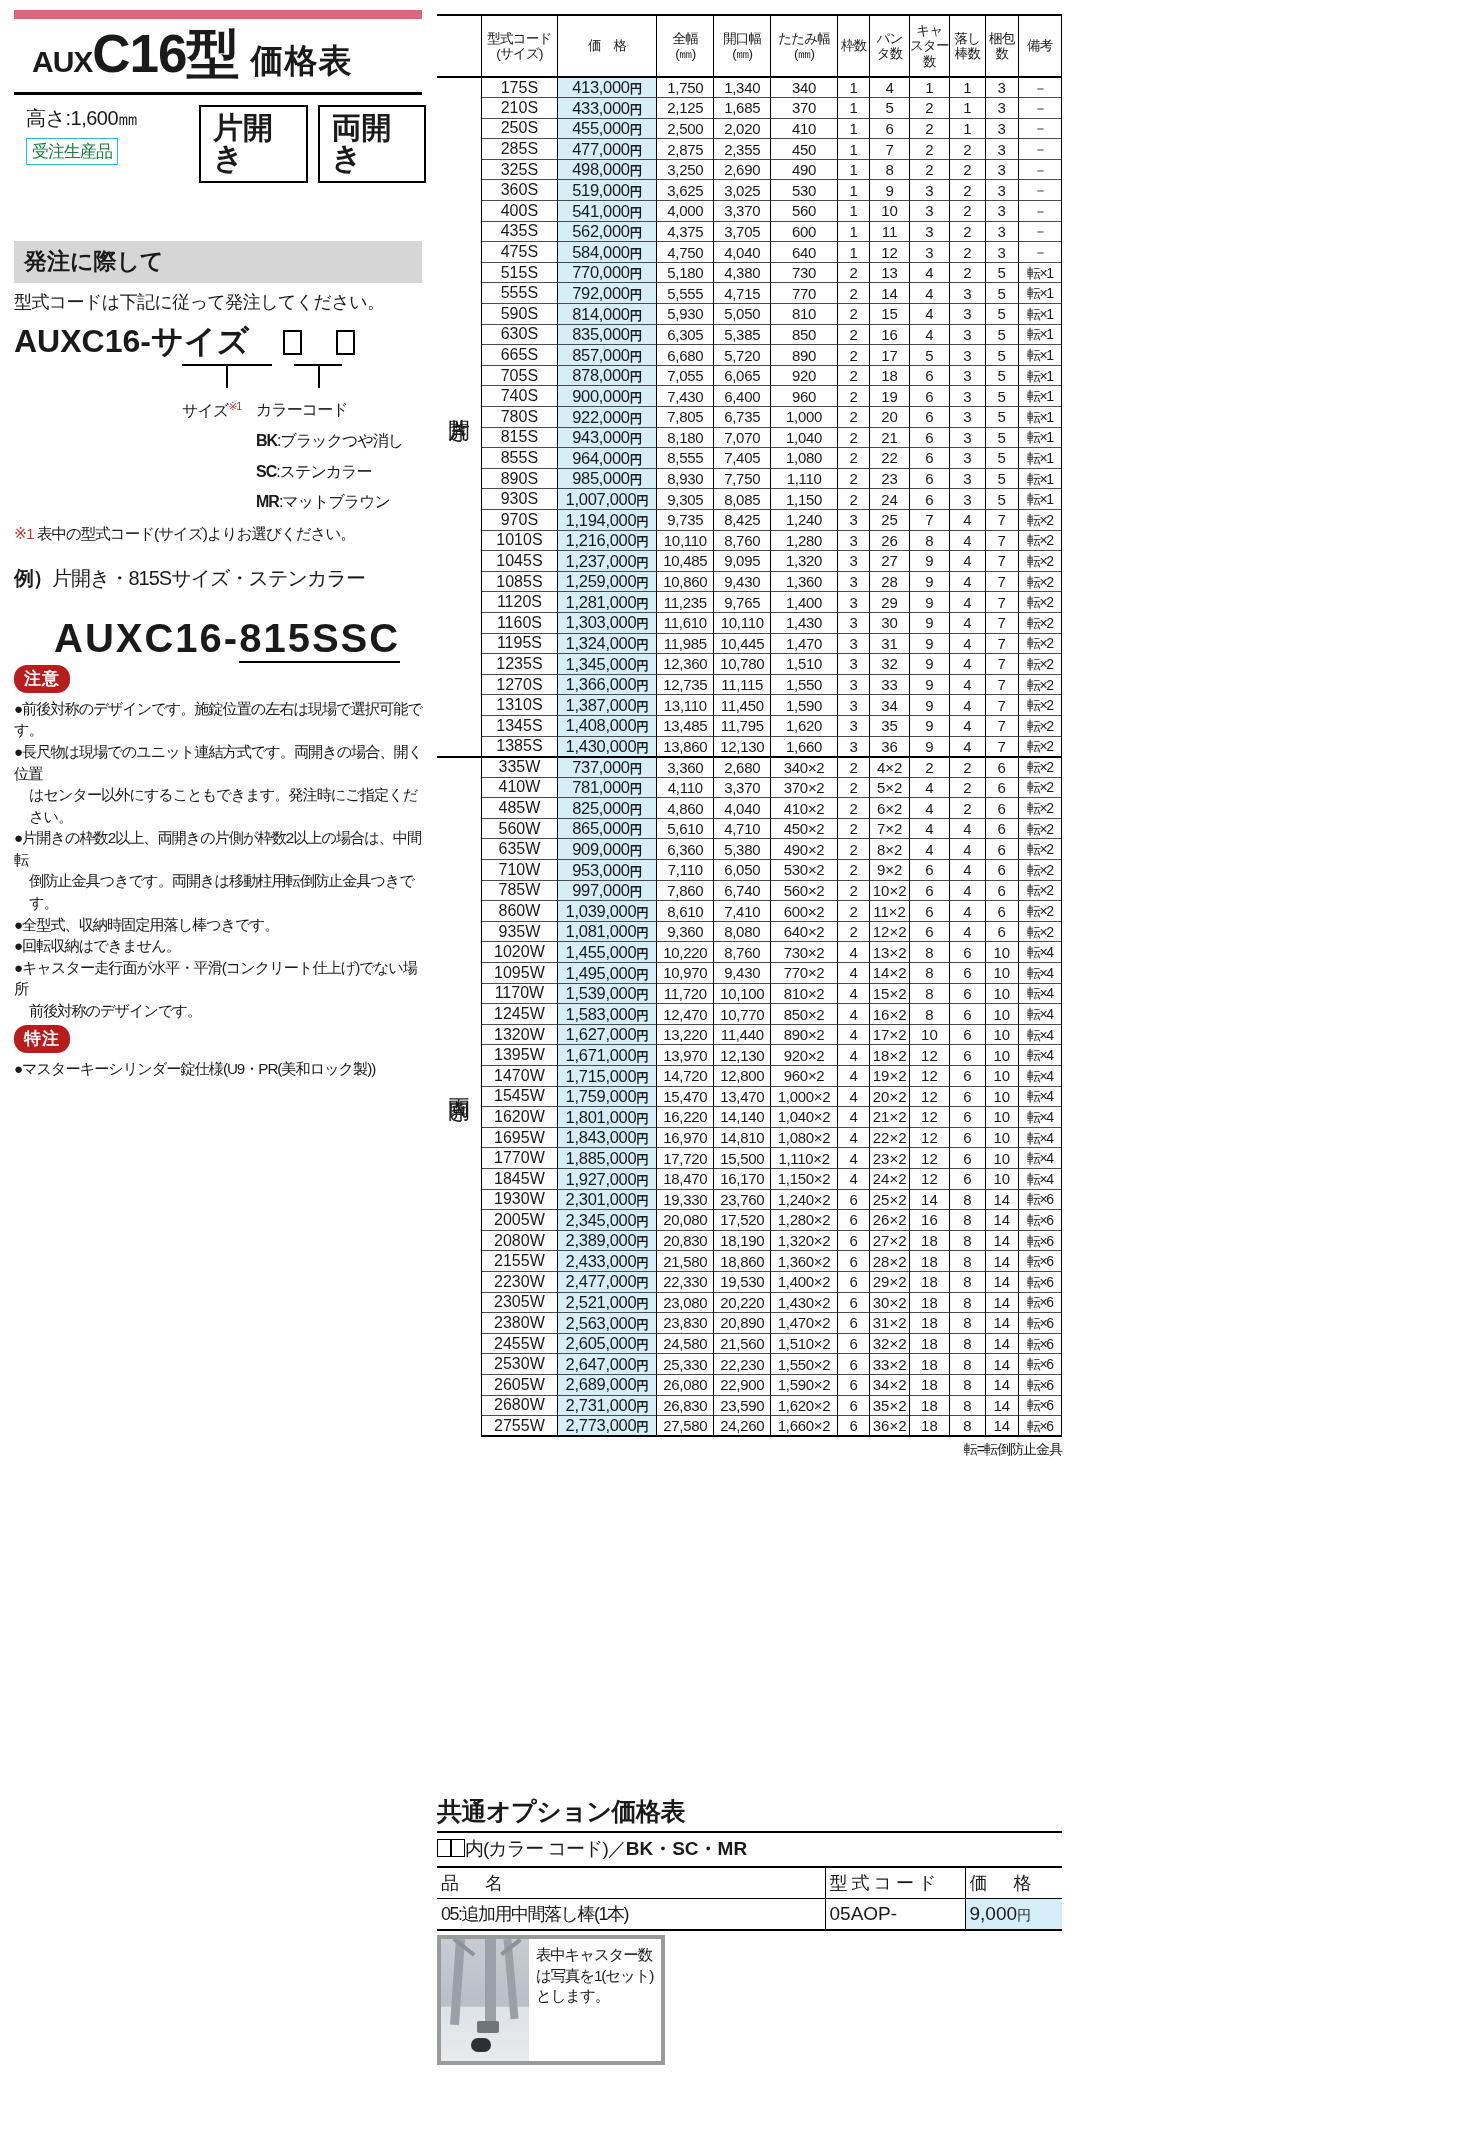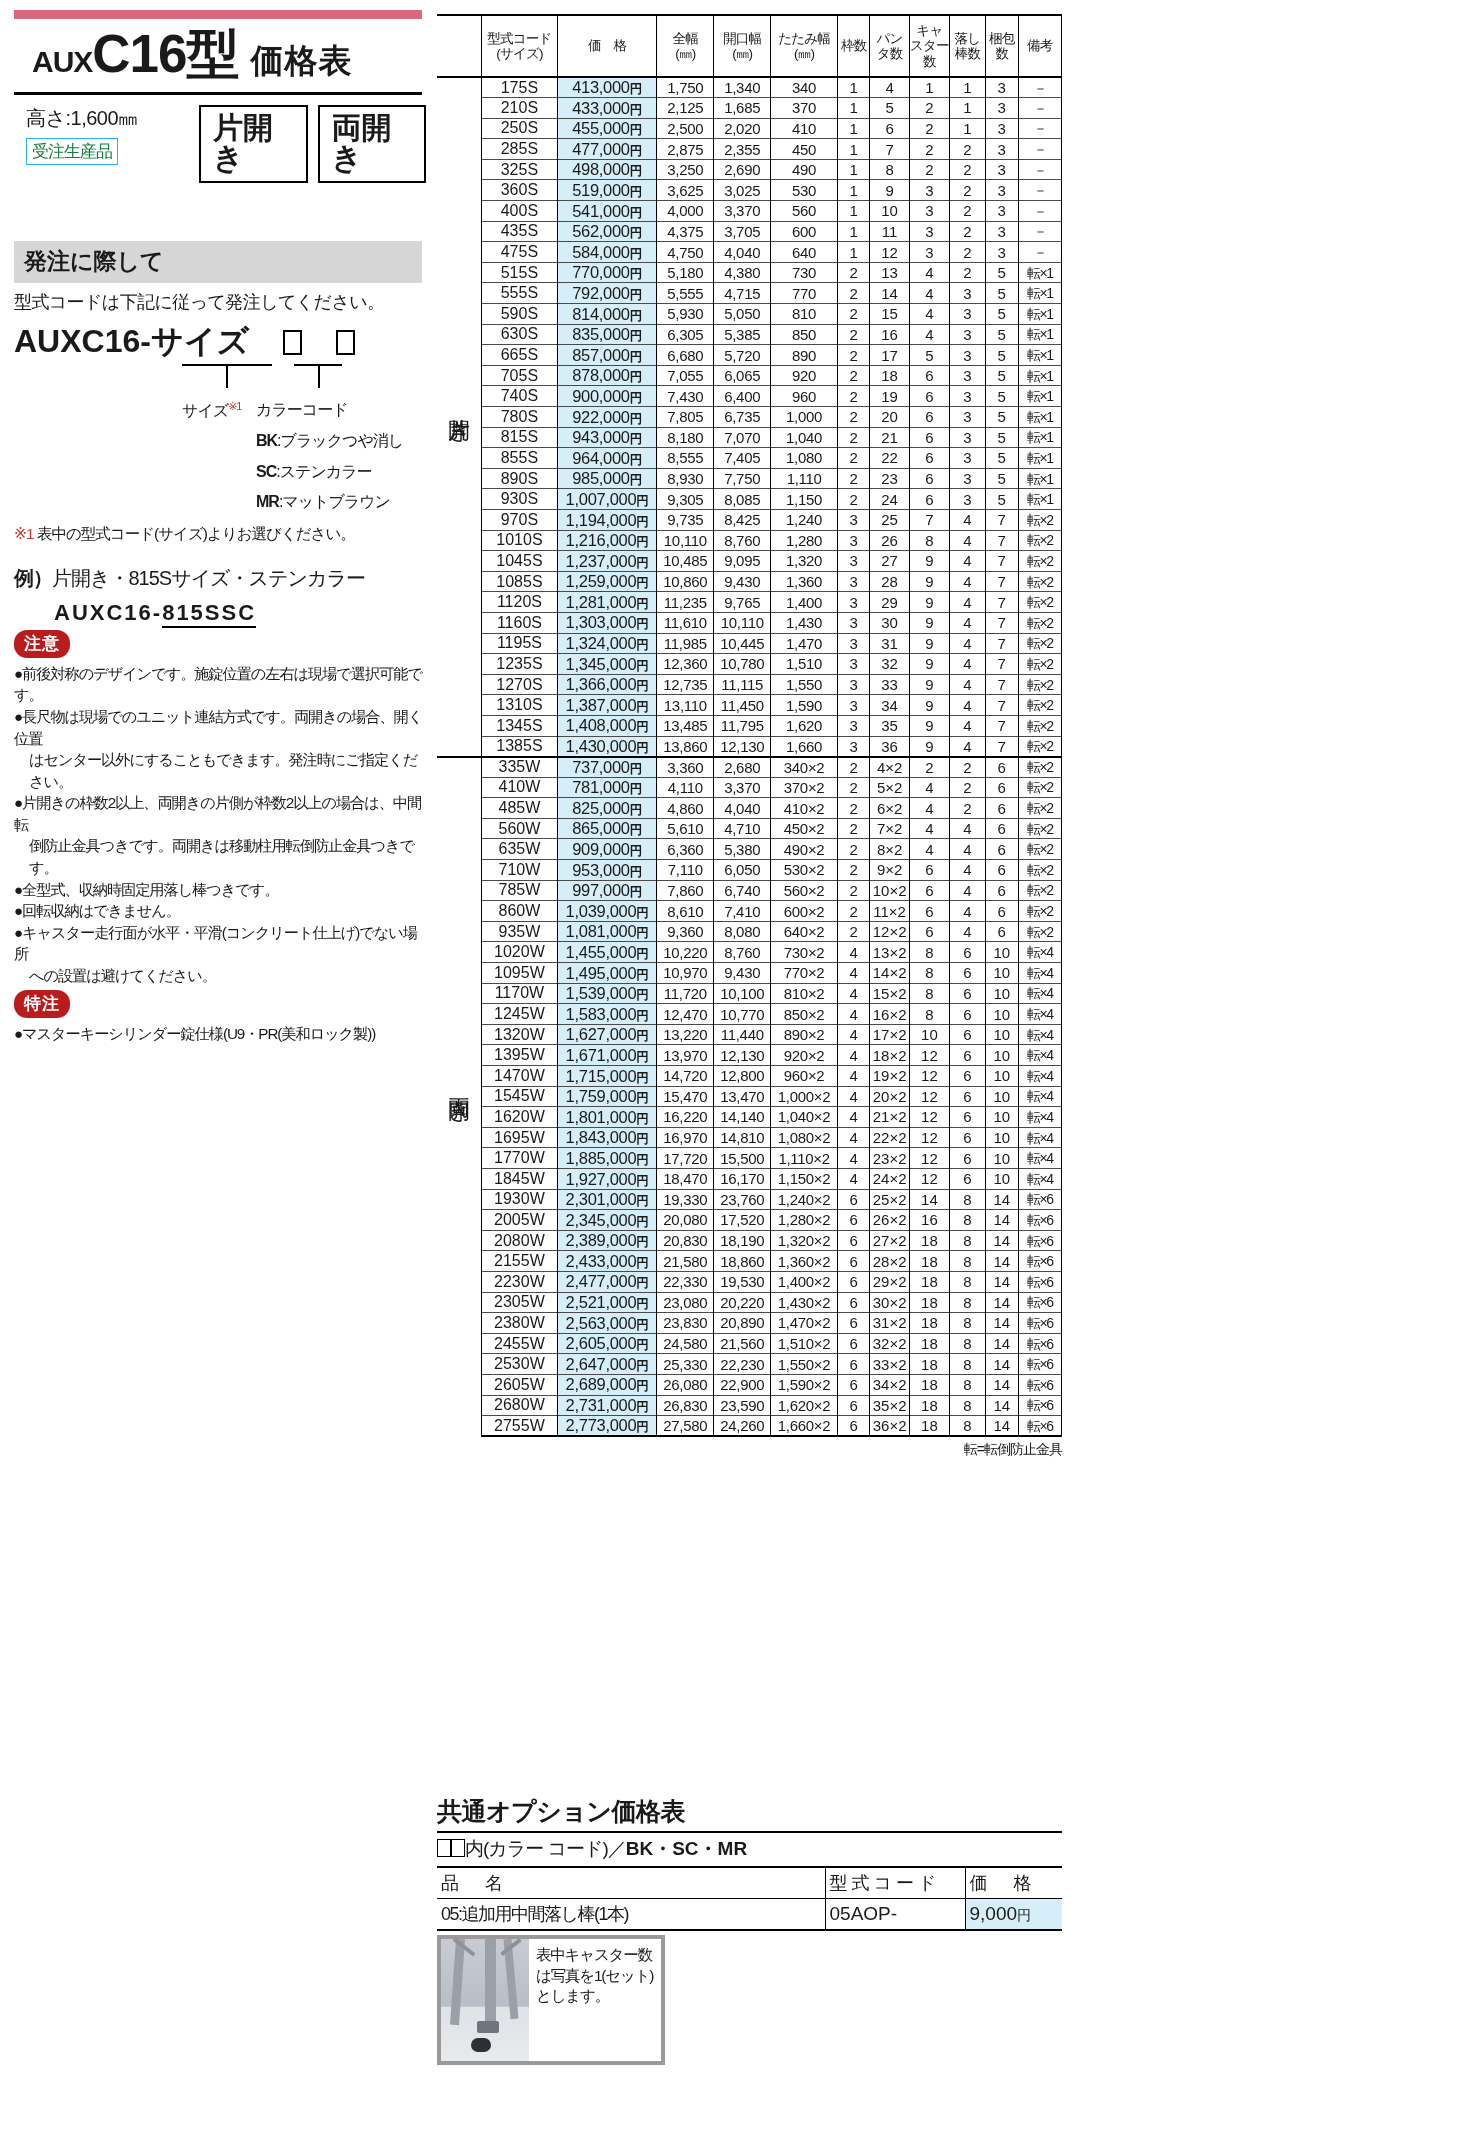--- a/index.html
+++ b/index.html
@@ -61,22 +61,22 @@
   .legend .l-color { letter-spacing:-1px; }
   .legend .cc { font-weight:700; }
   .legend .ccline { letter-spacing:-1px; }
 
   .note-small { font-size:15.5px; margin-top:12px; letter-spacing:-1px; }
   .note-small .red { color:#c0392b; }
 
   .example-lbl { font-size:20px; margin-top:20px; letter-spacing:-1px;}
   .example-lbl b { font-weight:700; }
   .example-code {
-    font-size:22px; font-weight:700; letter-spacing:2px;
-    margin-top:8px; padding-left:40px;
+    font-size:40px; font-weight:700; letter-spacing:2px;
+    margin-top:24px; padding-left:40px;
   }
   .example-code u { text-decoration:none; border-bottom:2.5px solid #000; padding-bottom:1px;}
 
   .tag-badge {
     display:inline-block; background:#b91c1c; color:#fff;
     font-size:17px; font-weight:700; padding:2px 10px 3px; letter-spacing:1px;
     margin-top:4px;
     border-radius:13px;
   }
   .bullets { font-size:15.2px; line-height:1.42; margin-top:5px; letter-spacing:-1.05px; }
@@ -237,21 +237,21 @@
     <div class="tag-badge">注意</div>
     <div class="bullets">
       <div>●前後対称のデザインです。施錠位置の左右は現場で選択可能です。</div>
       <div>●長尺物は現場でのユニット連結方式です。両開きの場合、開く位置</div>
       <div class="cont">はセンター以外にすることもできます。発注時にご指定ください。</div>
       <div>●片開きの枠数2以上、両開きの片側が枠数2以上の場合は、中間転</div>
       <div class="cont">倒防止金具つきです。両開きは移動柱用転倒防止金具つきです。</div>
       <div>●全型式、収納時固定用落し棒つきです。</div>
       <div>●回転収納はできません。</div>
       <div>●キャスター走行面が水平・平滑(コンクリート仕上げ)でない場所</div>
-      <div class="cont">への設置は避けてください。</div>
+      <div class="cont">前後対称のデザインです。</div>
     </div>
 
     <div class="tag-badge">特注</div>
     <div class="bullets">
       <div>●マスターキーシリンダー錠仕様(U9・PR(美和ロック製))</div>
     </div>
   </div>
 
   <div class="tbl-wrap">
     <table class="price">

